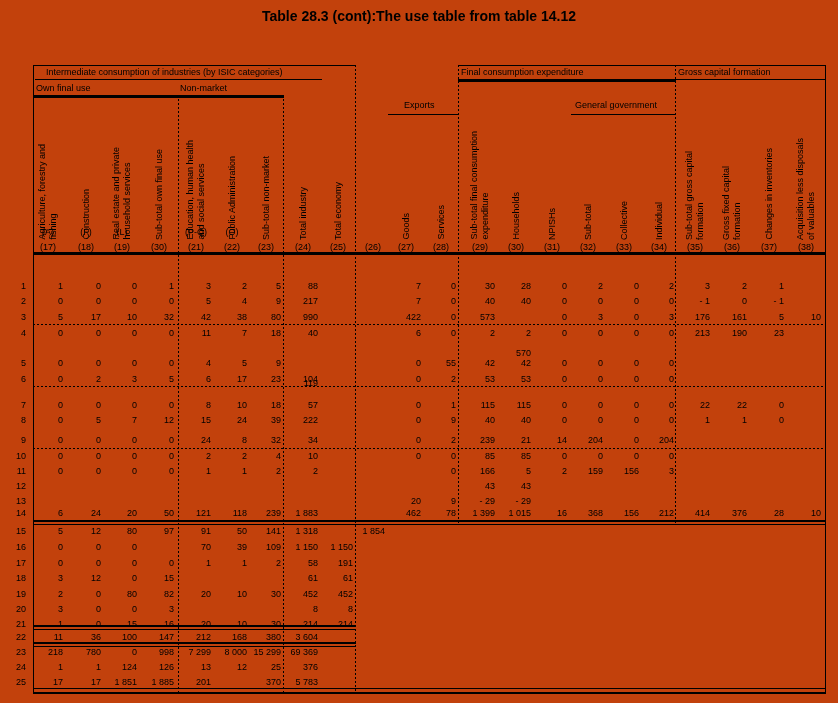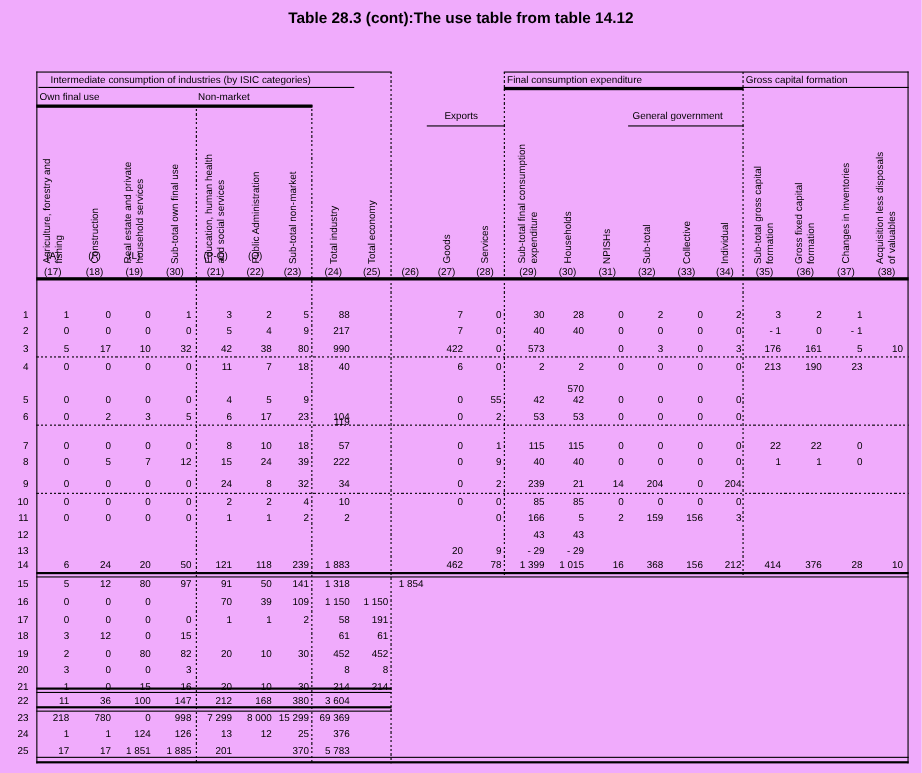--- a/index.html
+++ b/index.html
@@ -1,16 +1,16 @@
 <!DOCTYPE html>
 <html><head>
 <meta charset="utf-8">
 <style>
   html,body{margin:0;padding:0;background:#fff;}
-  #page{position:relative;width:838px;height:703px;background:#f0abfc;overflow:hidden;
+  #page{position:relative;width:838px;height:703px;background:#c2410c;overflow:hidden;
         font-family:"Liberation Sans",sans-serif;color:#000;}
   .title{position:absolute;top:8px;left:0;width:100%;text-align:center;
          font-size:14px;font-weight:bold;letter-spacing:0;}
   .grp{position:absolute;font-size:9px;white-space:nowrap;}
   .hl{position:absolute;height:1px;background:#000;}
   .hthick{height:3px;}
   .hdot{position:absolute;height:1px;background:repeating-linear-gradient(90deg,#000 0,#000 2px,transparent 2px,transparent 4px);}
   .hdbl{position:absolute;height:5px;box-sizing:border-box;border-top:2px solid #000;border-bottom:1px solid #000;}
   .hdbl2{position:absolute;height:6px;box-sizing:border-box;border-top:1px solid #000;border-bottom:2px solid #000;}
   .vl{position:absolute;width:1px;background:#000;}

